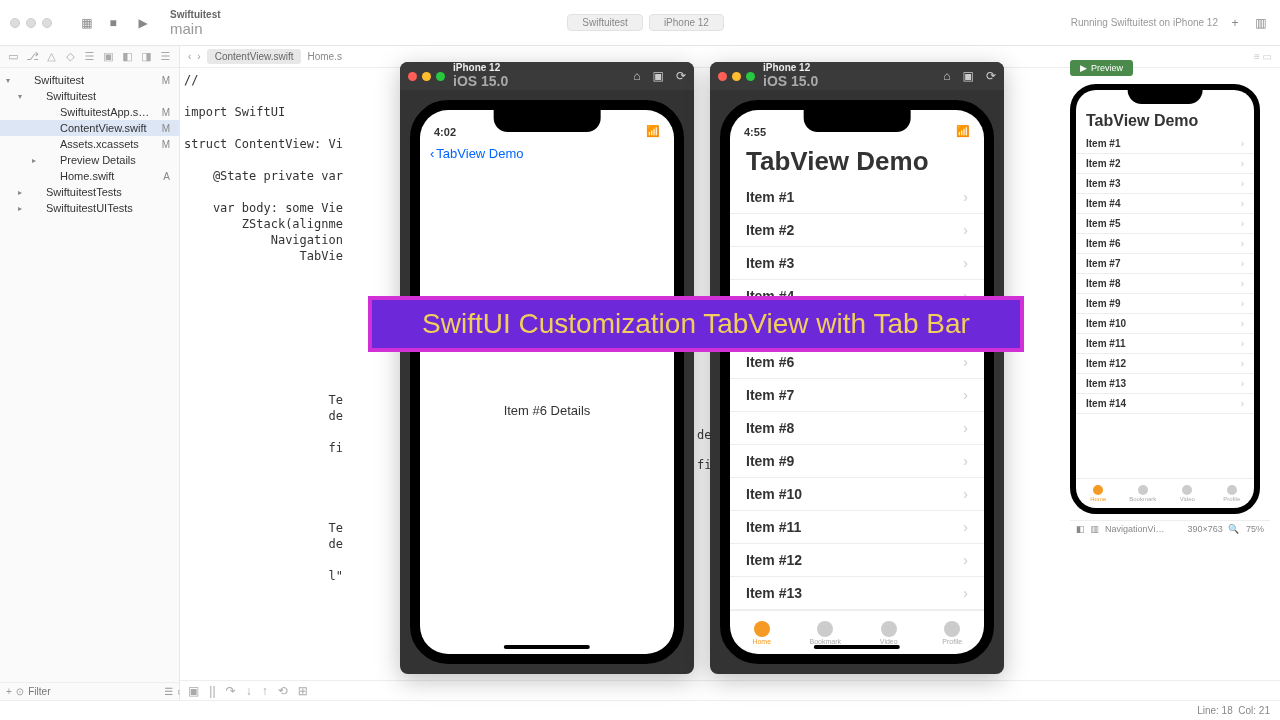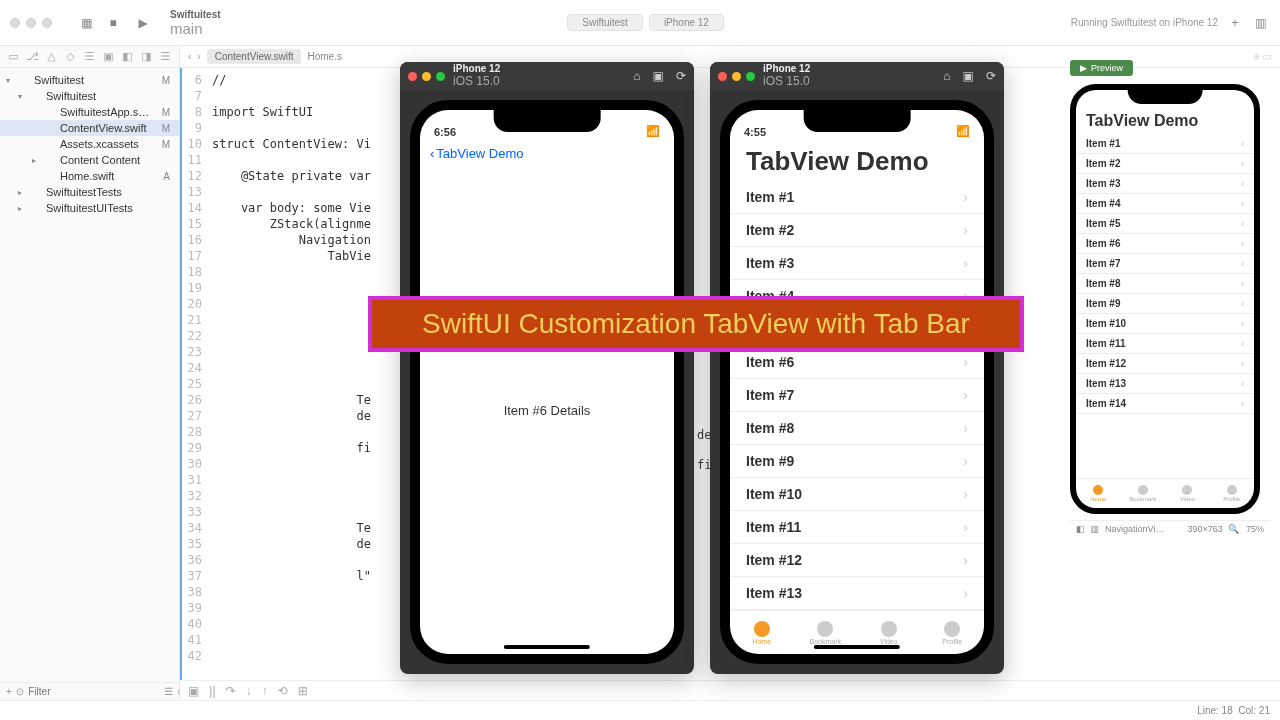--- a/index.html
+++ b/index.html
@@ -47,21 +47,21 @@
 .debugbar { height: 20px; border-top: 1px solid #eee; display: flex; align-items: center; gap: 10px; padding: 0 8px; color: #aaa; }
 
 .status { height: 20px; background: #fff; border-top: 1px solid #eee; display: flex; align-items: center; justify-content: flex-end; padding: 0 10px; font-size: 10px; color: #888; }
 
 
 .sim { position: absolute; background: #333; border-radius: 8px; overflow: hidden; box-shadow: 0 6px 24px rgba(0,0,0,0.25); }
 .sim-header { height: 28px; background: #3a3a3a; display: flex; align-items: center; padding: 0 8px; gap: 8px; }
 .sim-traffic { display: flex; gap: 5px; }
 .sim-dot { width: 9px; height: 9px; border-radius: 50%; }
 .sim-title { color: #eee; font-size: 10px; font-weight: 600; line-height: 1; }
-.sim-sub { color: #aaa; font-size: 12px; }
+.sim-sub { color: #aaa; font-size: 14px; font-weight: bold; }
 .sim-icons { margin-left: auto; display: flex; gap: 12px; }
 .sim-body { padding: 10px; }
 .phone { width: 100%; height: 100%; background: #000; border: 10px solid #000; border-radius: 38px; position: relative; overflow: hidden; }
 .notch { position: absolute; top: 0; left: 50%; transform: translateX(-50%); width: 42%; height: 22px; background: #000; border-radius: 0 0 14px 14px; z-index: 5; }
 .screen { position: absolute; inset: 0; background: #fff; display: flex; flex-direction: column; }
 .statusline { height: 30px; display: flex; align-items: flex-end; justify-content: space-between; padding: 0 14px 2px; font-size: 11px; font-weight: 600; }
 .navback { padding: 6px 10px; color: #0066ff; font-size: 13px; display: flex; align-items: center; gap: 2px; }
 .detail-center { flex: 1; display: flex; align-items: center; justify-content: center; font-size: 13px; }
 .home-ind { position: absolute; bottom: 5px; left: 50%; transform: translateX(-50%); width: 34%; height: 4px; background: #000; border-radius: 3px; }
 
@@ -80,21 +80,21 @@
 .preview-badge { background: #4a8a4a; color: #fff; font-size: 9px; padding: 3px 10px; border-radius: 3px; display: inline-flex; align-items: center; gap: 4px; margin-bottom: 8px; }
 .preview-phone { width: 190px; height: 430px; }
 .preview-phone .big-title { font-size: 16px; padding: 4px 10px; }
 .preview-phone .list-row { padding: 4px 10px; font-size: 10px; font-weight: 600; }
 .preview-phone .tabbar { height: 30px; }
 .preview-phone .tab { font-size: 6px; }
 .preview-phone .tab .ti { width: 10px; height: 10px; }
 .preview-ctl { display: flex; align-items: center; gap: 6px; font-size: 9px; color: #888; margin-top: 6px; padding: 3px 6px; border-top: 1px solid #eee; }
 
 
-.banner { position: absolute; top: 296px; left: 368px; width: 656px; background: #c2410c; border: 4px solid #d030d6; padding: 8px 12px; text-align: center; }
+.banner { position: absolute; top: 296px; left: 368px; width: 656px; background: #6d28d9; border: 4px solid #d030d6; padding: 8px 12px; text-align: center; }
 .banner span { color: #f2cf5b; font-size: 28px; font-weight: 400; }
 </style>
 </head>
 <body>
 
 <div class="titlebar">
   <div class="traffic">
     <span class="dot"></span>
       <span class="dot"></span>
       <span class="dot"></span>
@@ -160,21 +160,21 @@
         </div>
         <div class="tree-row ind-2">
           <span class="disc"></span>
           <span class="ficon"></span>
           <span class="fname">Assets.xcassets</span>
           <span class="badge">M</span>
         </div>
         <div class="tree-row ind-2">
           <span class="disc">▸</span>
           <span class="ficon"></span>
-          <span class="fname">Content Content</span>
+          <span class="fname">Preview Details</span>
           <span class="badge"></span>
         </div>
         <div class="tree-row ind-2">
           <span class="disc"></span>
           <span class="ficon"></span>
           <span class="fname">Home.swift</span>
           <span class="badge">A</span>
         </div>
         <div class="tree-row ind-1">
           <span class="disc">▸</span>
@@ -200,58 +200,20 @@
 
   <div class="editor-wrap">
     <div class="jump">
       <span>‹</span>
       <span>›</span>
       <span class="crumb active">ContentView.swift</span>
       <span class="crumb">Home.s</span>
       <span style="margin-left:auto;color:#ccc">≡ ▭</span>
     </div>
     <div class="code">
-      <div class="gutter" id="gutter">6
-7
-8
-9
-10
-11
-12
-13
-14
-15
-16
-17
-18
-19
-20
-21
-22
-23
-24
-25
-26
-27
-28
-29
-30
-31
-32
-33
-34
-35
-36
-37
-38
-39
-40
-41
-42
-</div>
       <div class="codelines" id="codelines">//
 
 import SwiftUI
 
 struct ContentView: Vi
 
     @State private var
 
     var body: some Vie
         ZStack(alignme
@@ -316,21 +278,21 @@
       <span style="color:#ccc">⌂</span>
       <span style="color:#ccc">▣</span>
       <span style="color:#ccc">⟳</span>
     </div>
   </div>
   <div class="sim-body" style="height:calc(100% - 28px)">
     <div class="phone">
       <div class="notch"></div>
       <div class="screen">
         <div class="statusline">
-          <span>6:56</span>
+          <span>4:02</span>
           <span>📶</span>
         </div>
         <div class="navback">
           <span>‹</span>
           <span>TabView Demo</span>
         </div>
         <div class="detail-center">Item #6 Details</div>
         <div class="home-ind"></div>
       </div>
     </div>

